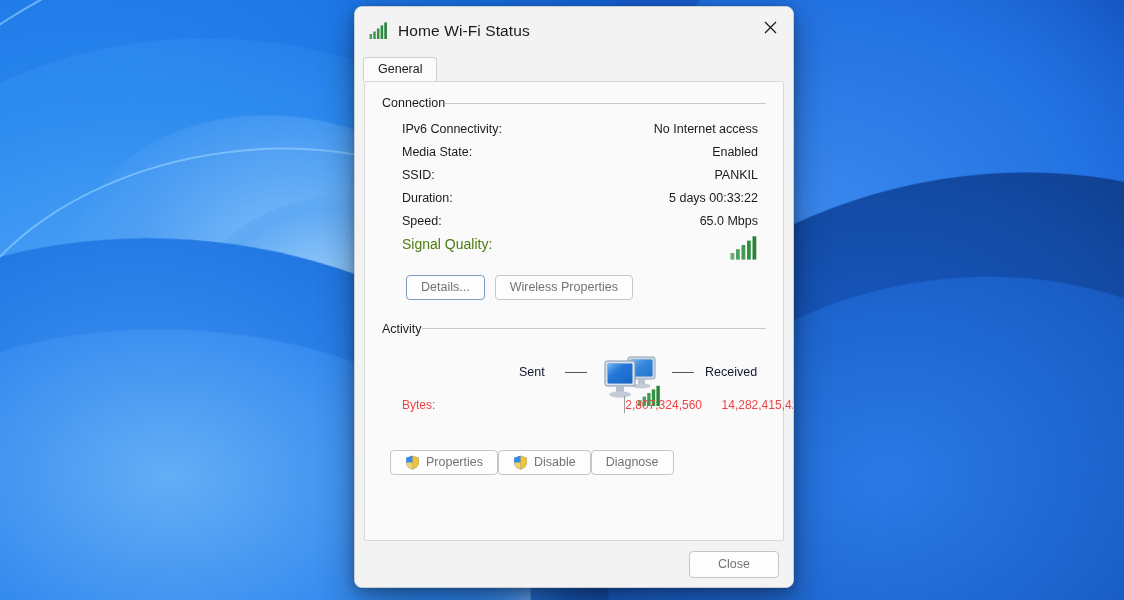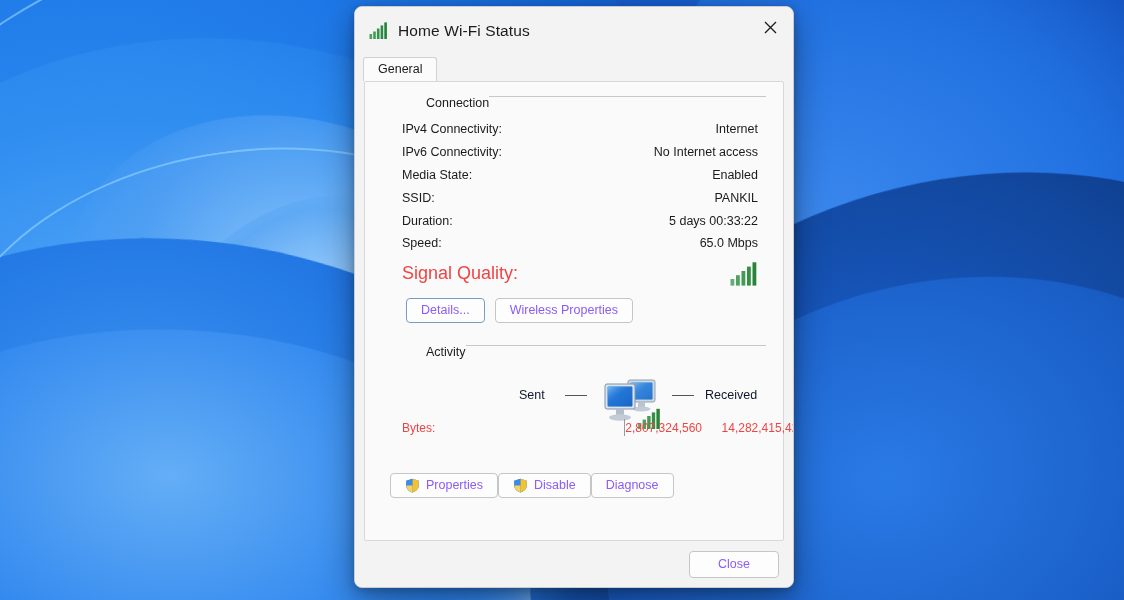--- a/index.html
+++ b/index.html
@@ -166,26 +166,25 @@
     background: #fafafa;
     border: 1px solid #d8d8d8;
     border-radius: 2px;
     padding: 14px 17px 10px 17px;
     position: relative;
   }
 
   
   .group-head {
     display: flex;
-    align-items: flex-start;
+    align-items: center;
     gap: 0;
     font-size: 12.5px;
     color: #1b1b1b;
     margin-bottom: 8px;
-    margin-left: 44px;
   }
   .group-head .rule {
     flex: 1 1 auto;
     height: 1px;
     background: #c8c8c8;
   }
 
   
   .rows { padding: 0 8px 0 20px; }
   .row {
@@ -194,39 +193,38 @@
     justify-content: space-between;
     font-size: 12.5px;
     color: #1b1b1b;
     height: 22.8px;
   }
   .row .k { white-space: nowrap; }
   .row .v { white-space: nowrap; text-align: right; }
 
   .sigrow {
     display: flex;
-    align-items: center;
     justify-content: space-between;
-    font-size: 18px;
-    color: #ef4444;
+    font-size: 14px;
+    color: #4d7c0f;
     height: 30px;
     margin-top: 4px;
   }
 
   
   .btnrow {
     display: flex;
     gap: 10px;
     padding-left: 24px;
     margin-top: 9px;
   }
   button {
     font-family: "Liberation Sans", sans-serif;
     font-size: 12.5px;
-    color: #8b5cf6;
+    color: #737373;
     background: #fdfdfd;
     border: 1px solid #c6c6c6;
     border-radius: 4px;
     height: 25px;
     padding: 5px 14px;
     cursor: default;
     display: inline-flex;
     align-items: center;
     justify-content: center;
     gap: 6px;
@@ -334,24 +332,20 @@
     </div>
 
     <div id="tabpanel">
 
       <div class="group-head">
         <span>Connection</span>
         <span class="rule"></span>
       </div>
 
       <div class="rows">
-        <div class="row">
-          <span class="k">IPv4 Connectivity:</span>
-          <span class="v">Internet</span>
-        </div>
         <div class="row">
           <span class="k">IPv6 Connectivity:</span>
           <span class="v">No Internet access</span>
         </div>
         <div class="row">
           <span class="k">Media State:</span>
           <span class="v">Enabled</span>
         </div>
         <div class="row">
           <span class="k">SSID:</span>

